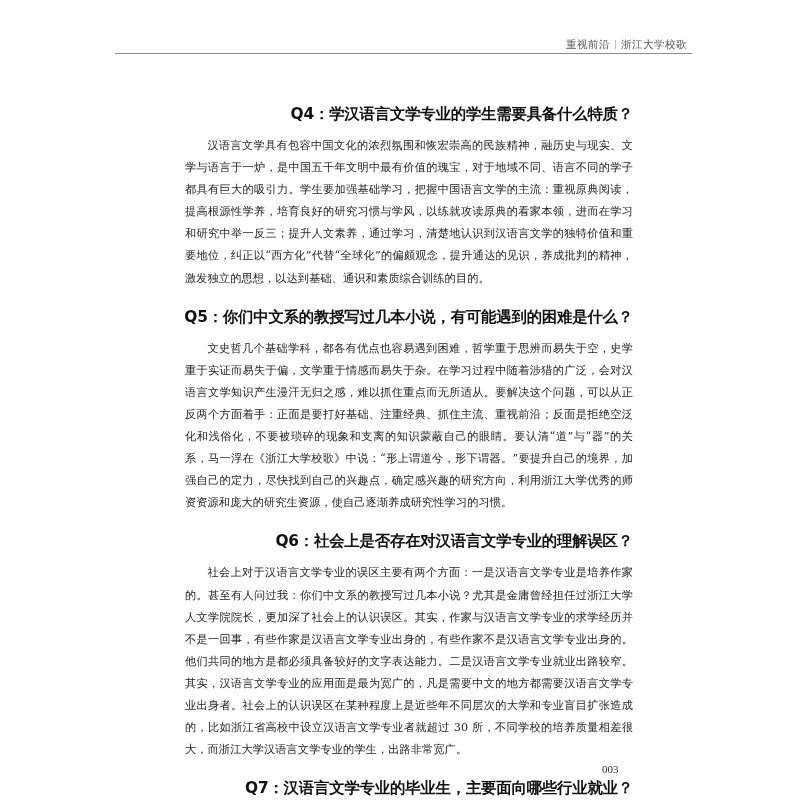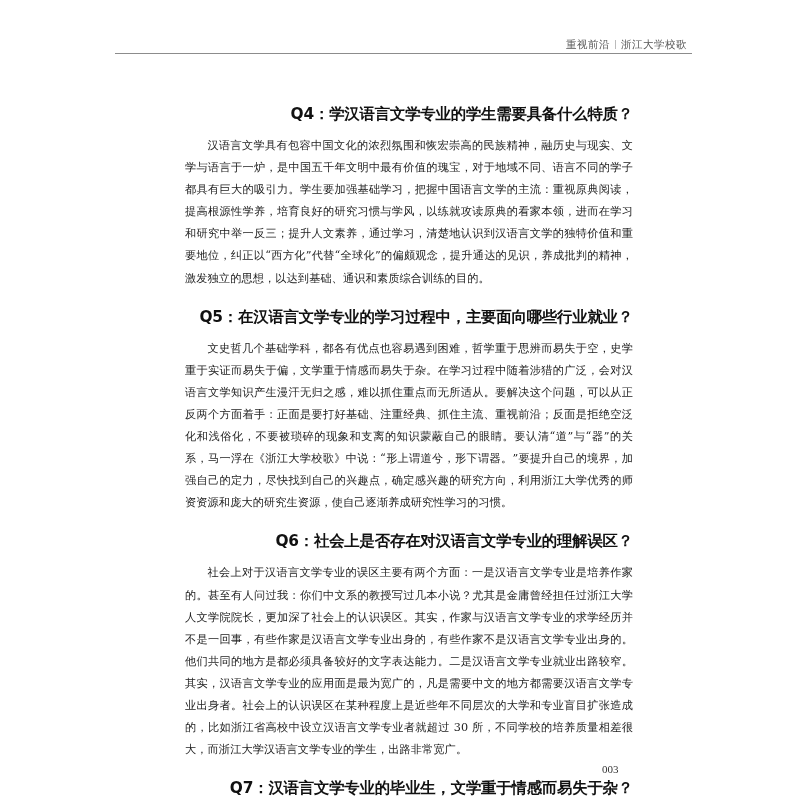--- a/index.html
+++ b/index.html
@@ -21,26 +21,26 @@
     <span>重视前沿</span><span class="header-sep"></span><span>浙江大学校歌</span>
   </div>
 </div>
 
 <div class="content">
   <div class="section">
     <h2 class="q-title">Q4：学汉语言文学专业的学生需要具备什么特质？</h2>
     <p class="para">汉语言文学具有包容中国文化的浓烈氛围和恢宏崇高的民族精神，融历史与现实、文学与语言于一炉，是中国五千年文明中最有价值的瑰宝，对于地域不同、语言不同的学子都具有巨大的吸引力。学生要加强基础学习，把握中国语言文学的主流：重视原典阅读，提高根源性学养，培育良好的研究习惯与学风，以练就攻读原典的看家本领，进而在学习和研究中举一反三；提升人文素养，通过学习，清楚地认识到汉语言文学的独特价值和重要地位，纠正以“西方化”代替“全球化”的偏颇观念，提升通达的见识，养成批判的精神，激发独立的思想，以达到基础、通识和素质综合训练的目的。</p>
   </div>
   <div class="section">
-    <h2 class="q-title">Q5：在汉语言文学专业的学习过程中，主要面向哪些行业就业？</h2>
+    <h2 class="q-title">Q5：你们中文系的教授写过几本小说，有可能遇到的困难是什么？</h2>
     <p class="para">文史哲几个基础学科，都各有优点也容易遇到困难，哲学重于思辨而易失于空，史学重于实证而易失于偏，文学重于情感而易失于杂。在学习过程中随着涉猎的广泛，会对汉语言文学知识产生漫汗无归之感，难以抓住重点而无所适从。要解决这个问题，可以从正反两个方面着手：正面是要打好基础、注重经典、抓住主流、重视前沿；反面是拒绝空泛化和浅俗化，不要被琐碎的现象和支离的知识蒙蔽自己的眼睛。要认清“道”与“器”的关系，马一浮在《浙江大学校歌》中说：“形上谓道兮，形下谓器。”要提升自己的境界，加强自己的定力，尽快找到自己的兴趣点，确定感兴趣的研究方向，利用浙江大学优秀的师资资源和庞大的研究生资源，使自己逐渐养成研究性学习的习惯。</p>
   </div>
   <div class="section">
     <h2 class="q-title">Q6：社会上是否存在对汉语言文学专业的理解误区？</h2>
     <p class="para">社会上对于汉语言文学专业的误区主要有两个方面：一是汉语言文学专业是培养作家的。甚至有人问过我：你们中文系的教授写过几本小说？尤其是金庸曾经担任过浙江大学人文学院院长，更加深了社会上的认识误区。其实，作家与汉语言文学专业的求学经历并不是一回事，有些作家是汉语言文学专业出身的，有些作家不是汉语言文学专业出身的。他们共同的地方是都必须具备较好的文字表达能力。二是汉语言文学专业就业出路较窄。其实，汉语言文学专业的应用面是最为宽广的，凡是需要中文的地方都需要汉语言文学专业出身者。社会上的认识误区在某种程度上是近些年不同层次的大学和专业盲目扩张造成的，比如浙江省高校中设立汉语言文学专业者就超过 30 所，不同学校的培养质量相差很大，而浙江大学汉语言文学专业的学生，出路非常宽广。</p>
   </div>
   <div class="section">
-    <h2 class="q-title">Q7：汉语言文学专业的毕业生，文学重于情感而易失于杂？</h2>
+    <h2 class="q-title">Q7：汉语言文学专业的毕业生，主要面向哪些行业就业？</h2>
 
   </div>
 </div>
 
 <div class="page-number">003</div>
 
 </body></html>

